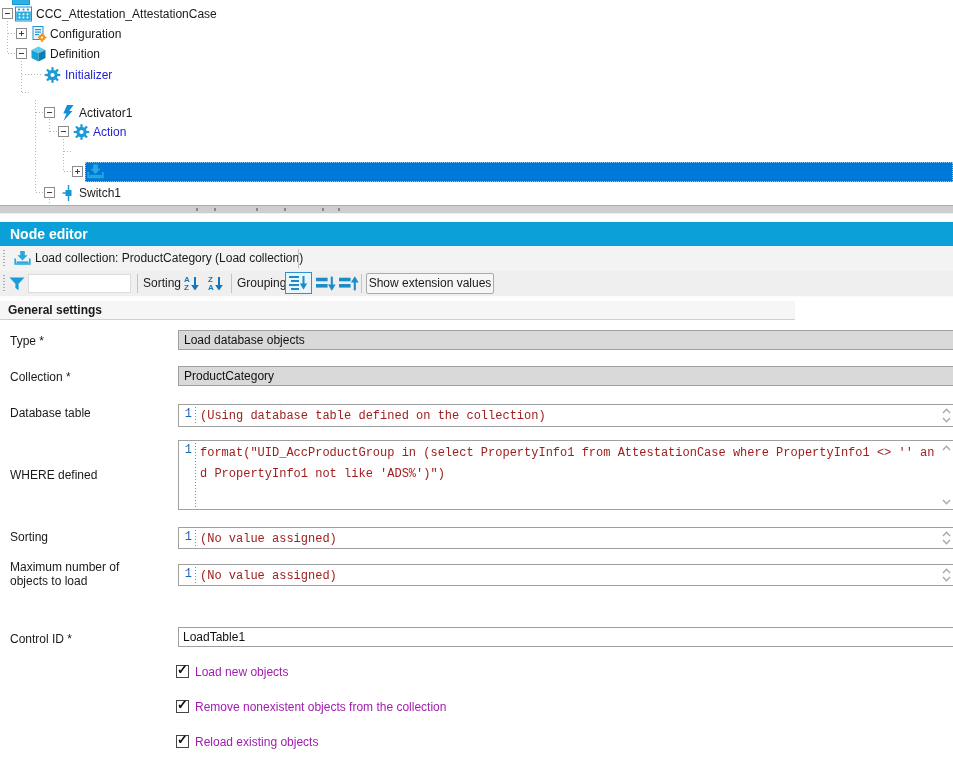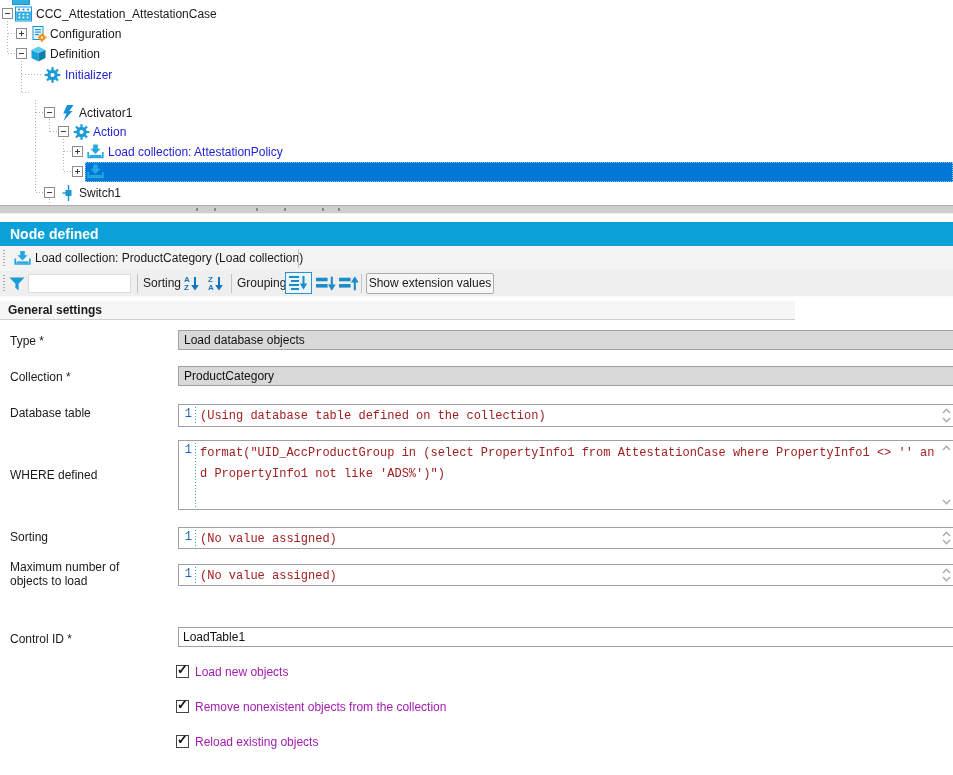--- a/index.html
+++ b/index.html
@@ -243,30 +243,20 @@
     </div>
     <div class="trow" style="top:122px">
       <span class="exp" style="left:58px">
           <i class="h"></i>
         </span>
       <svg class="nico" style="left:73px" width="16" height="16">
           <use href="#i-gear"></use>
         </svg>
       <span class="tlabel c-blue" style="left:93px">Action</span>
     </div>
-    <div class="trow" style="top:142px">
-      <span class="exp" style="left:72px">
-          <i class="h"></i>
-          <i class="v"></i>
-        </span>
-      <svg class="nico" style="left:87px" width="17" height="15">
-          <use href="#i-load"></use>
-        </svg>
-      <span class="tlabel c-blue" style="left:108px">Load collection: AttestationPolicy</span>
-    </div>
     <div class="trow" style="top:162px">
       <div class="hl" style="left:85px"></div>
       <span class="exp" style="left:72px">
           <i class="h"></i>
           <i class="v"></i>
         </span>
       <svg class="nico" style="left:87px" width="17" height="15">
           <use href="#i-load"></use>
         </svg>
     </div>
@@ -284,21 +274,21 @@
   <div id="splitter">
     <span class="mark" style="left:196px"></span>
     <span class="mark" style="left:214px"></span>
     <span class="mark" style="left:256px"></span>
     <span class="mark" style="left:284px"></span>
     <span class="mark" style="left:322px"></span>
     <span class="mark" style="left:338px"></span>
   </div>
 
   <div id="ne-bar">
-    <span>Node defined</span>
+    <span>Node editor</span>
   </div>
 
   <div id="tabrow">
     <div class="grip"></div>
     <svg class="ic" style="left:14px;top:5px" width="17" height="15">
         <use href="#i-load"></use>
       </svg>
     <span class="tabtext">Load collection: ProductCategory (Load collection)</span>
     <div class="vsep" style="left:298px"></div>
   </div>

